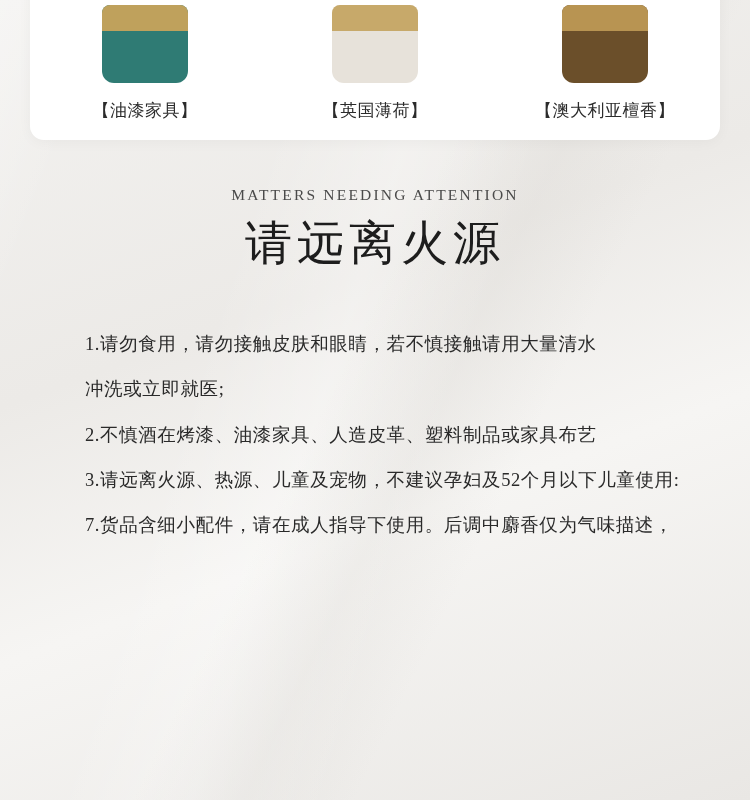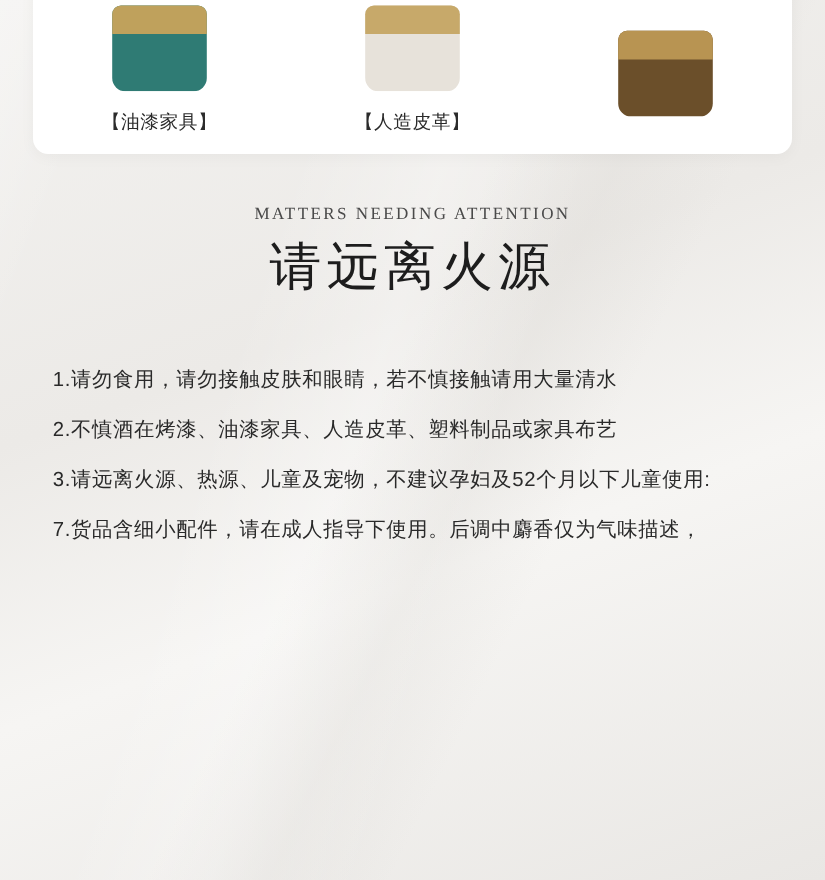--- a/index.html
+++ b/index.html
@@ -144,21 +144,22 @@
     left: 48px;
     top: 322px;
     width: 660px;
   }
   .note-line {
     font-size: 18.5px;
     color: #2a2a2a;
     line-height: 2.45;
     letter-spacing: .6px;
     white-space: pre-wrap;
-    font-family: Liberation Sans, sans-serif;
+    font-family: Liberation Serif, serif;
+    margin-left: 37px;
   }
 </style>
 </head>
 <body>
 
 <div class="page">
 
   <div class="sheen a"></div>
   <div class="sheen b"></div>
   <div class="sheen c"></div>
@@ -174,39 +175,41 @@
         </div>
         <div class="product-label">【油漆家具】</div>
       </div>
 
       <div class="product-item">
         <div class="product-thumb">
           <div class="jar" style="background:#e7e2da;">
               <div class="lid" style="background:#c7a96a;"></div>
             </div>
         </div>
-        <div class="product-label">【人造皮革】</div>
+        <div class="product-label">【英国薄荷】</div>
       </div>
 
       <div class="product-item">
         <div class="product-thumb">
           <div class="jar" style="background:#6b4f2a;">
               <div class="lid" style="background:#b89452;"></div>
             </div>
         </div>
+        <div class="product-label">【澳大利亚檀香】</div>
       </div>
 
     </div>
   </div>
 
   <div class="attention-block">
     <div class="eyebrow">MATTERS NEEDING ATTENTION</div>
     <div class="headline">请远离火源</div>
   </div>
 
   <div class="notes">
     <div class="note-line">1.请勿食用，请勿接触皮肤和眼睛，若不慎接触请用大量清水</div>
+    <div class="note-line">冲洗或立即就医;</div>
     <div class="note-line">2.不慎酒在烤漆、油漆家具、人造皮革、塑料制品或家具布艺</div>
     <div class="note-line">3.请远离火源、热源、儿童及宠物，不建议孕妇及52个月以下儿童使用:</div>
     <div class="note-line">7.货品含细小配件，请在成人指导下使用。后调中麝香仅为气味描述，</div>
   </div>
 
 </div>
 
 </body></html>

